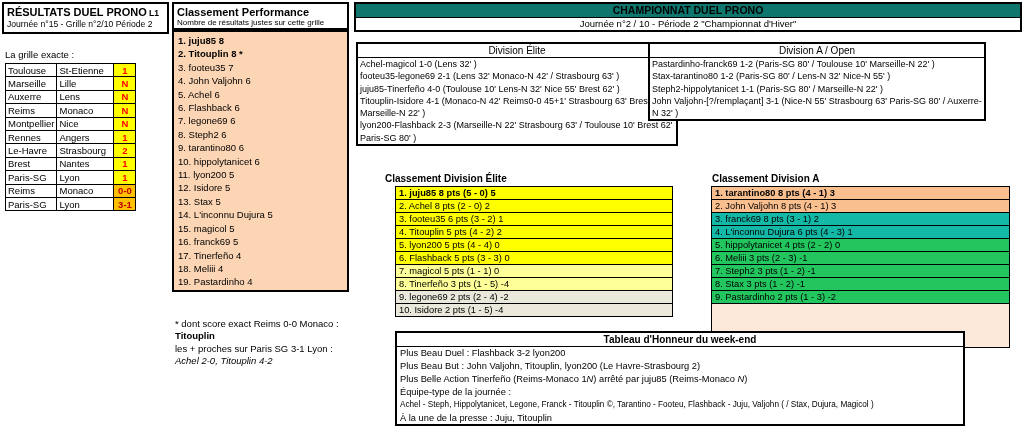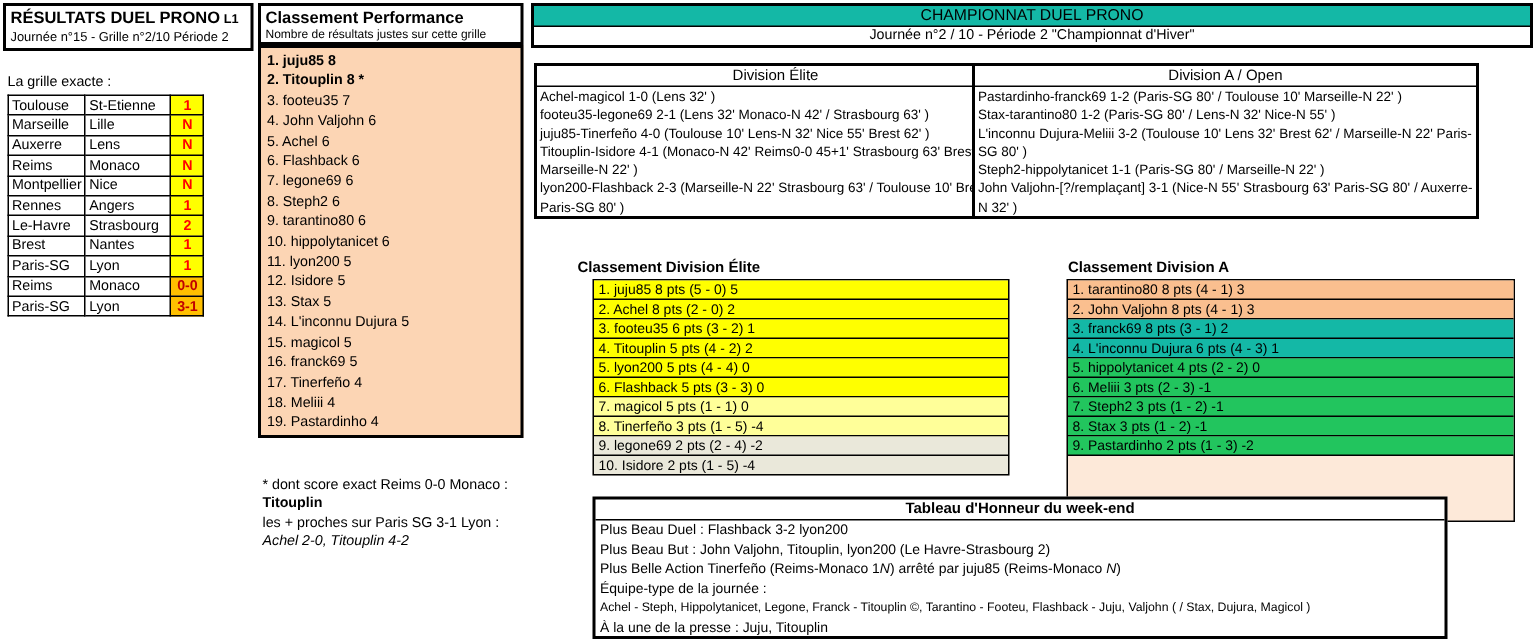--- a/index.html
+++ b/index.html
@@ -30,40 +30,40 @@
   .pp-sub { font-size:8px; white-space:nowrap; }
   .perf-list { border:2px solid #000; background:#FCD5B4; padding:2px 0 1px; margin-top:0px; }
   .perf-item { font-size:9.5px; line-height:13.4px; padding-left:4px; white-space:nowrap; }
   .perf-item.bold { font-weight:bold; }
   .footnote { margin-top:26px; font-size:9.5px; line-height:12.5px; padding-left:3px; }
   .fn-bold { font-weight:bold; }
   .fn-italic { font-style:italic; }
 
   
   .champ-header { position:absolute; left:354px; top:2px; width:668px; border:2px solid #000; text-align:center; }
-  .ch-title { background:#14b8a6; font-weight:normal; font-size:10.5px; line-height:13px; border-bottom:1px solid #000; }
+  .ch-title { background:#0f766e; font-weight:bold; font-size:10.5px; line-height:13px; border-bottom:1px solid #000; }
   .ch-sub { font-size:9.5px; line-height:12px; background:#fff; }
 
   
   .box { position:absolute; border:2px solid #000; background:#fff; }
   .box-elite { left:356px; top:42px; width:322px; }
   .box-a { left:648px; top:42px; width:338px; }
   .div-header { text-align:center; font-size:10px; line-height:13px; border-bottom:1px solid #000; }
   .match-line { font-size:9px; line-height:12.3px; padding:0 2px; }
 
   
   .clst-header { position:absolute; font-weight:bold; font-size:10px; white-space:nowrap; }
   .clst-header-elite { left:385px; top:173px; }
   .clst-header-a { left:712px; top:173px; }
   .rank-table { position:absolute; border:1px solid #000; }
   .rank-table-elite { left:395px; top:186px; width:278px; background:#EAE8DA; }
   .rank-table-a { left:711px; top:186px; width:299px; height:162px; background:#FDE9D9; }
   .rank-row { font-size:9.3px; line-height:12px; border-bottom:1px solid #000; padding-left:3px; white-space:nowrap; }
   .rank-table-elite .rank-row:last-child { border-bottom:none; }
-  .rank-row.bold { font-weight:normal; }
+  .rank-row.bold { font-weight:bold; }
   .rank-table-elite .tier1 { background:#FFFF00; }
   .rank-table-elite .tier2 { background:#FFFF99; }
   .rank-table-elite .tier3 { background:#EAE8DA; }
   .rank-table-a .tier1 { background:#FABF8F; }
   .rank-table-a .tier2 { background:#14b8a6; }
   .rank-table-a .tier3 { background:#22c55e; }
 
   
   .honor { position:absolute; left:395px; top:331px; width:570px; border:2px solid #000; background:#fff; }
   .honor-title { text-align:center; font-weight:bold; font-size:10px; line-height:13px; border-bottom:1px solid #000; }
@@ -226,21 +226,20 @@
 </div>
 
 <div class="box box-a">
   <div class="div-header"><b>Division A</b><span> / Open</span></div>
   <div>
 
       <div class="match-line"><span>Pastardinho-</span><b>franck69</b><span> 1-2  (Paris-SG 80'  / Toulouse 10' Marseille-N  22' )</span></div>
 
       <div class="match-line"><span>Stax-</span><b>tarantino80</b><span> 1-2  (Paris-SG 80'  / Lens-N  32' Nice-N  55' )</span></div>
 
-      <div class="match-line"><span></span><b>L'inconnu Dujura</b><span>-Meliii 3-2  (Toulouse 10' Lens  32' Brest 62'  / Marseille-N 22' Paris-SG 80' )</span></div>
 
       <div class="match-line"><span>Steph2-hippolytanicet 1-1  (Paris-SG 80'  / Marseille-N  22' )</span><b></b><span></span></div>
 
       <div class="match-line"><span></span><b>John Valjohn</b><span>-[?/remplaçant] 3-1 (Nice-N  55' Strasbourg  63' Paris-SG 80' / Auxerre-N  32' )</span></div>
     </div>
 </div>
 
 <div class="clst-header clst-header-elite">Classement Division Élite</div>
 <div class="rank-table rank-table-elite">
 

